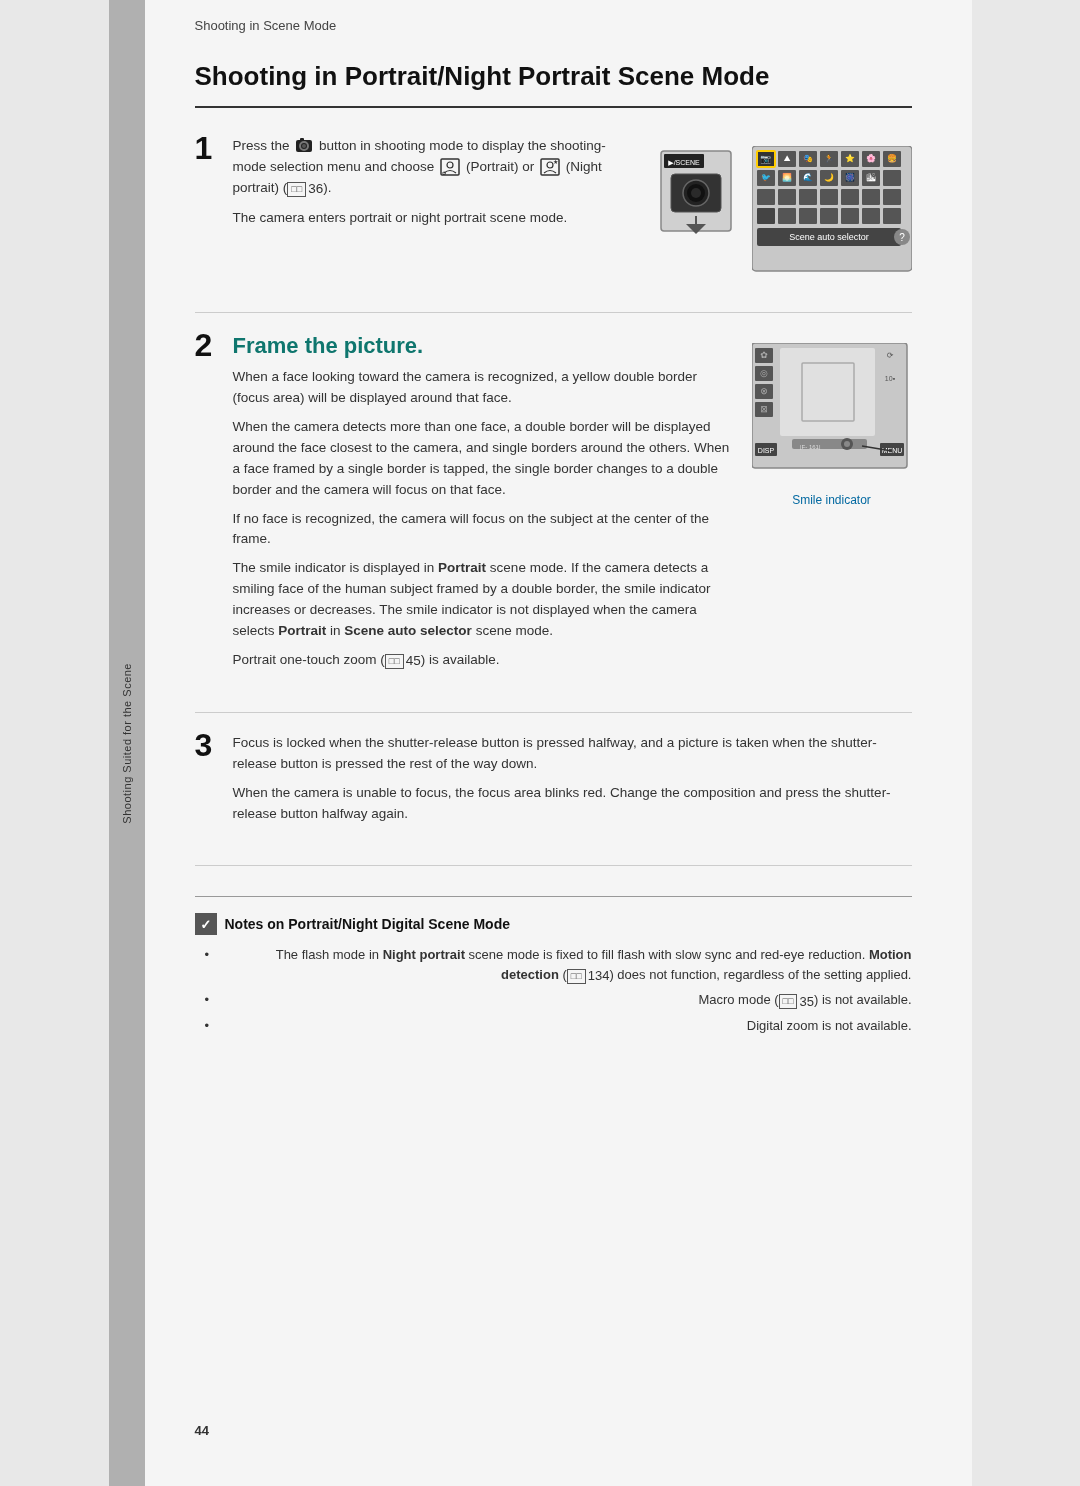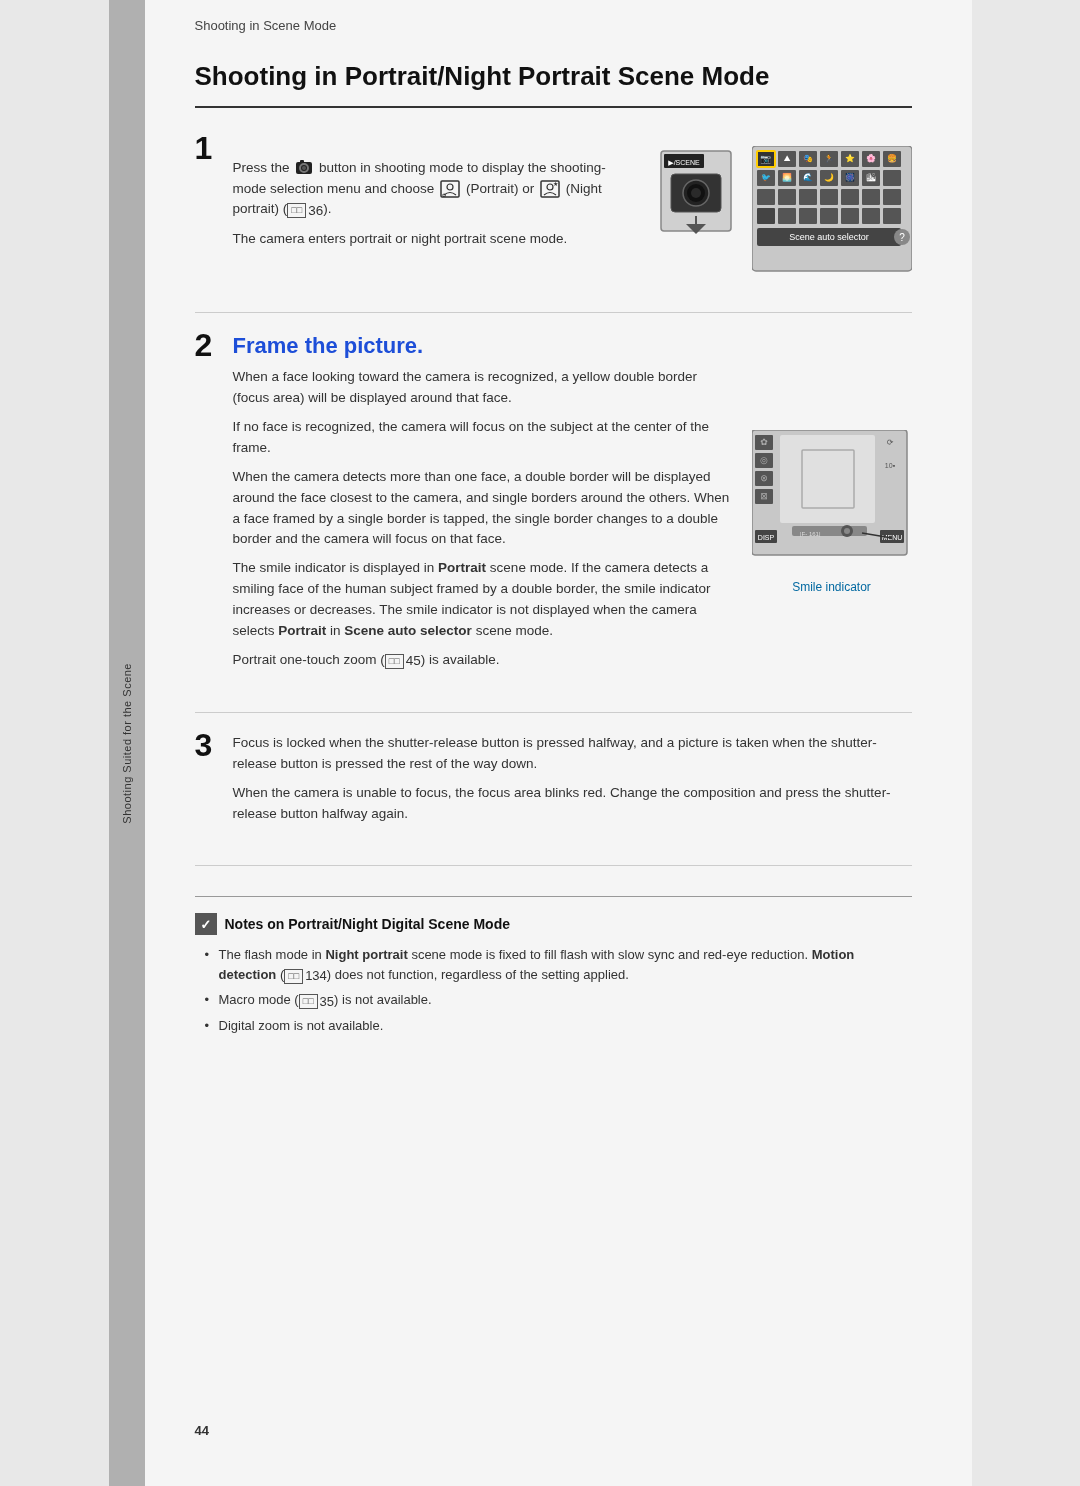--- a/index.html
+++ b/index.html
@@ -89,32 +89,32 @@
       line-height: 1;
       margin-top: -4px;
     }
 
     .step-content {
       flex: 1;
     }
 
     .step-with-image {
       display: flex;
-      align-items: center;
+      align-items: flex-start;
       gap: 20px;
     }
 
     .step-text-block {
       flex: 1;
     }
 
     .step-title {
       font-size: 22px;
       font-weight: 700;
-      color: #1d4ed8;
+      color: #0f766e;
       margin-bottom: 8px;
     }
 
     .step-body {
       font-size: 13.5px;
       color: #333;
       line-height: 1.55;
     }
 
     .step-body p {
@@ -187,20 +187,21 @@
 
     .notes-title {
       font-size: 14px;
       font-weight: 700;
       color: #111;
     }
 
     .notes-list {
       list-style: none;
       padding-left: 10px;
+      text-align: right;
     }
 
     .notes-list li {
       font-size: 13px;
       color: #333;
       line-height: 1.55;
       margin-bottom: 4px;
       padding-left: 14px;
       position: relative;
     }
@@ -366,22 +367,22 @@
 
     <div class="step-section">
       <div class="step-header">
         <span class="step-number">2</span>
         <div class="step-content">
           <div class="step-with-image">
             <div class="step-text-block">
               <h2 class="step-title">Frame the picture.</h2>
               <div class="step-body">
                 <p>When a face looking toward the camera is recognized, a yellow double border (focus area) will be displayed around that face.</p>
+                <p>When the camera detects more than one face, a double border will be displayed around the face closest to the camera, and single borders around the others. When a face framed by a single border is tapped, the single border changes to a double border and the camera will focus on that face.</p>
                 <p>If no face is recognized, the camera will focus on the subject at the center of the frame.</p>
-                <p>When the camera detects more than one face, a double border will be displayed around the face closest to the camera, and single borders around the others. When a face framed by a single border is tapped, the single border changes to a double border and the camera will focus on that face.</p>
                 <p>The smile indicator is displayed in <strong>Portrait</strong> scene mode. If the camera detects a smiling face of the human subject framed by a double border, the smile indicator increases or decreases. The smile indicator is not displayed when the camera selects <strong>Portrait</strong> in <strong>Scene auto selector</strong> scene mode.</p>
                 <p>Portrait one-touch zoom (<span style="display:inline-flex;align-items:center;gap:2px"><span style="display:inline-block;border:1.5px solid #555;font-size:9px;padding:0 3px;line-height:13px;font-weight:700;color:#555">□□</span> 45</span>) is available.</p>
               </div>
             </div>
 
             <div class="camera-lcd">
               <svg width="160" height="140" viewBox="0 0 160 140">
 
                 <rect x="0" y="0" width="155" height="125" rx="3" fill="#c8c8c8" stroke="#888" stroke-width="1.5"></rect>
 

